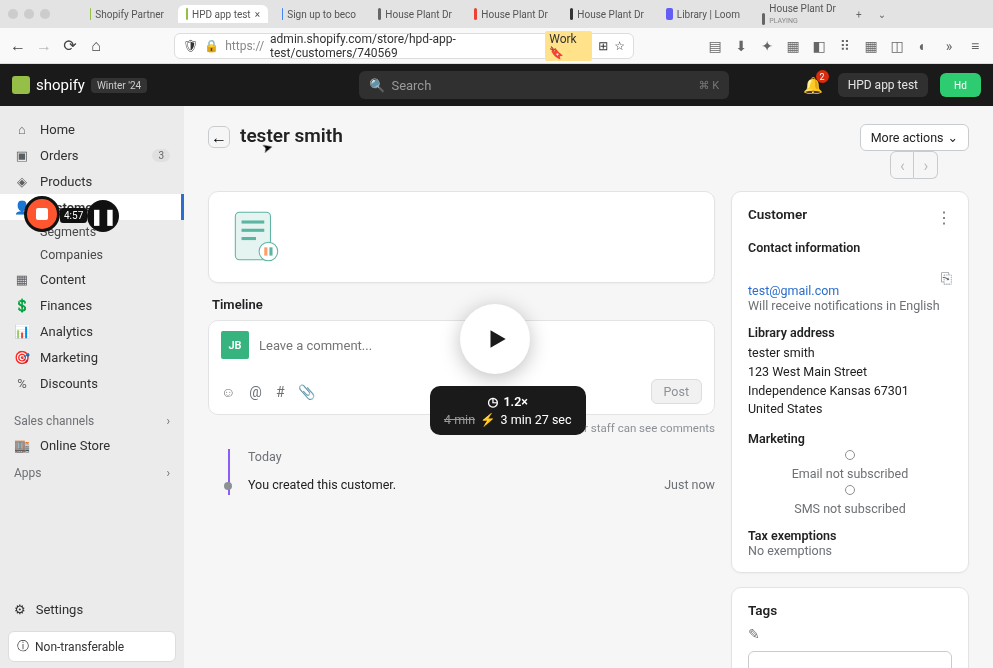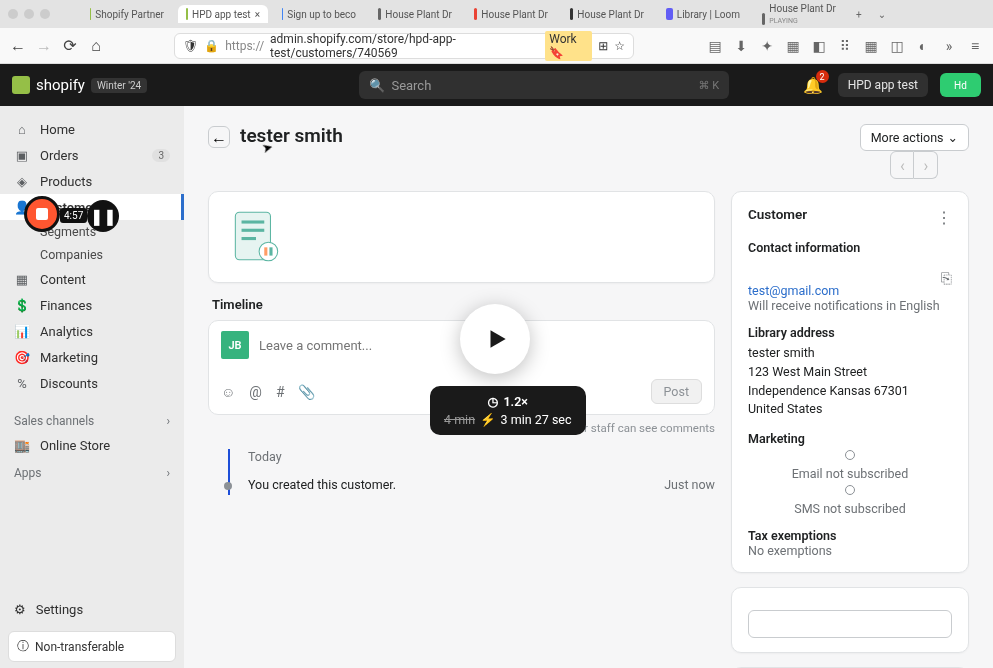--- a/index.html
+++ b/index.html
@@ -70,21 +70,21 @@
 
 .timeline-title { display:block; font-size:13px; font-weight:600; color:#202223; margin:6px 0 8px 4px; }
 .comment-box { background:#fff; border:1px solid #e1e3e5; border-radius:10px; padding:10px 12px; }
 .comment-row { display:flex; align-items:center; gap:10px; }
 .avatar-jb { width:28px; height:28px; background:#36b37e; color:#fff; border-radius:2px; display:flex; align-items:center; justify-content:center; font-size:11px; font-weight:600; }
 .comment-input { flex:1; border:none; font-size:13px; color:#6d7175; outline:none; }
 .comment-tools { display:flex; justify-content:space-between; align-items:center; margin-top:20px; }
 .tool-icons { display:flex; gap:14px; color:#6d7175; font-size:14px; }
 .post-btn { background:#f1f1f1; border:1px solid #ddd; border-radius:6px; padding:4px 12px; font-size:12.5px; color:#8c9196; }
 .comment-note { text-align:right; font-size:11.5px; color:#8c9196; margin-top:6px; }
-.tl-axis { margin:10px 0 0 20px; border-left:2px solid #1d4ed8; padding-left:18px; position:relative; }
+.tl-axis { margin:10px 0 0 20px; border-left:2px solid #8b5cf6; padding-left:18px; position:relative; }
 .tl-day { font-size:12.5px; color:#6d7175; margin:14px 0 10px; }
 .tl-event { display:flex; justify-content:space-between; align-items:center; font-size:12.5px; color:#202223; position:relative; padding:3px 0; }
 .tl-event::before { content:""; position:absolute; left:-24px; top:8px; width:8px; height:8px; background:#8c9196; border-radius:50%; }
 .tl-event .time { color:#6d7175; }
 
 .side-card .row-head { display:flex; justify-content:space-between; align-items:center; }
 .dots { color:#6d7175; font-size:16px; cursor:pointer; }
 .section-h { font-size:12.5px; font-weight:600; color:#202223; margin-top:12px; }
 .link { color:#2c6ecb; font-size:12.5px;margin-top:24px; }
 .muted { color:#6d7175; font-size:12.5px; }
@@ -362,20 +362,24 @@
             </div>
           <div class="sub-row">
               <span class="circ"></span>
               <span class="muted">SMS not subscribed</span>
             </div>
           <div class="section-h">Tax exemptions</div>
           <div class="muted">No exemptions</div>
         </div>
 
         <div class="card">
+          <div class="row-head">
+            <h3>Tags</h3>
+            <span class="edit-ic">✎</span>
+          </div>
           <input class="tags-input" style="">
         </div>
 
         <div class="card">
           <div class="row-head">
             <h3>Notes</h3>
 
           </div>
 
         </div>

